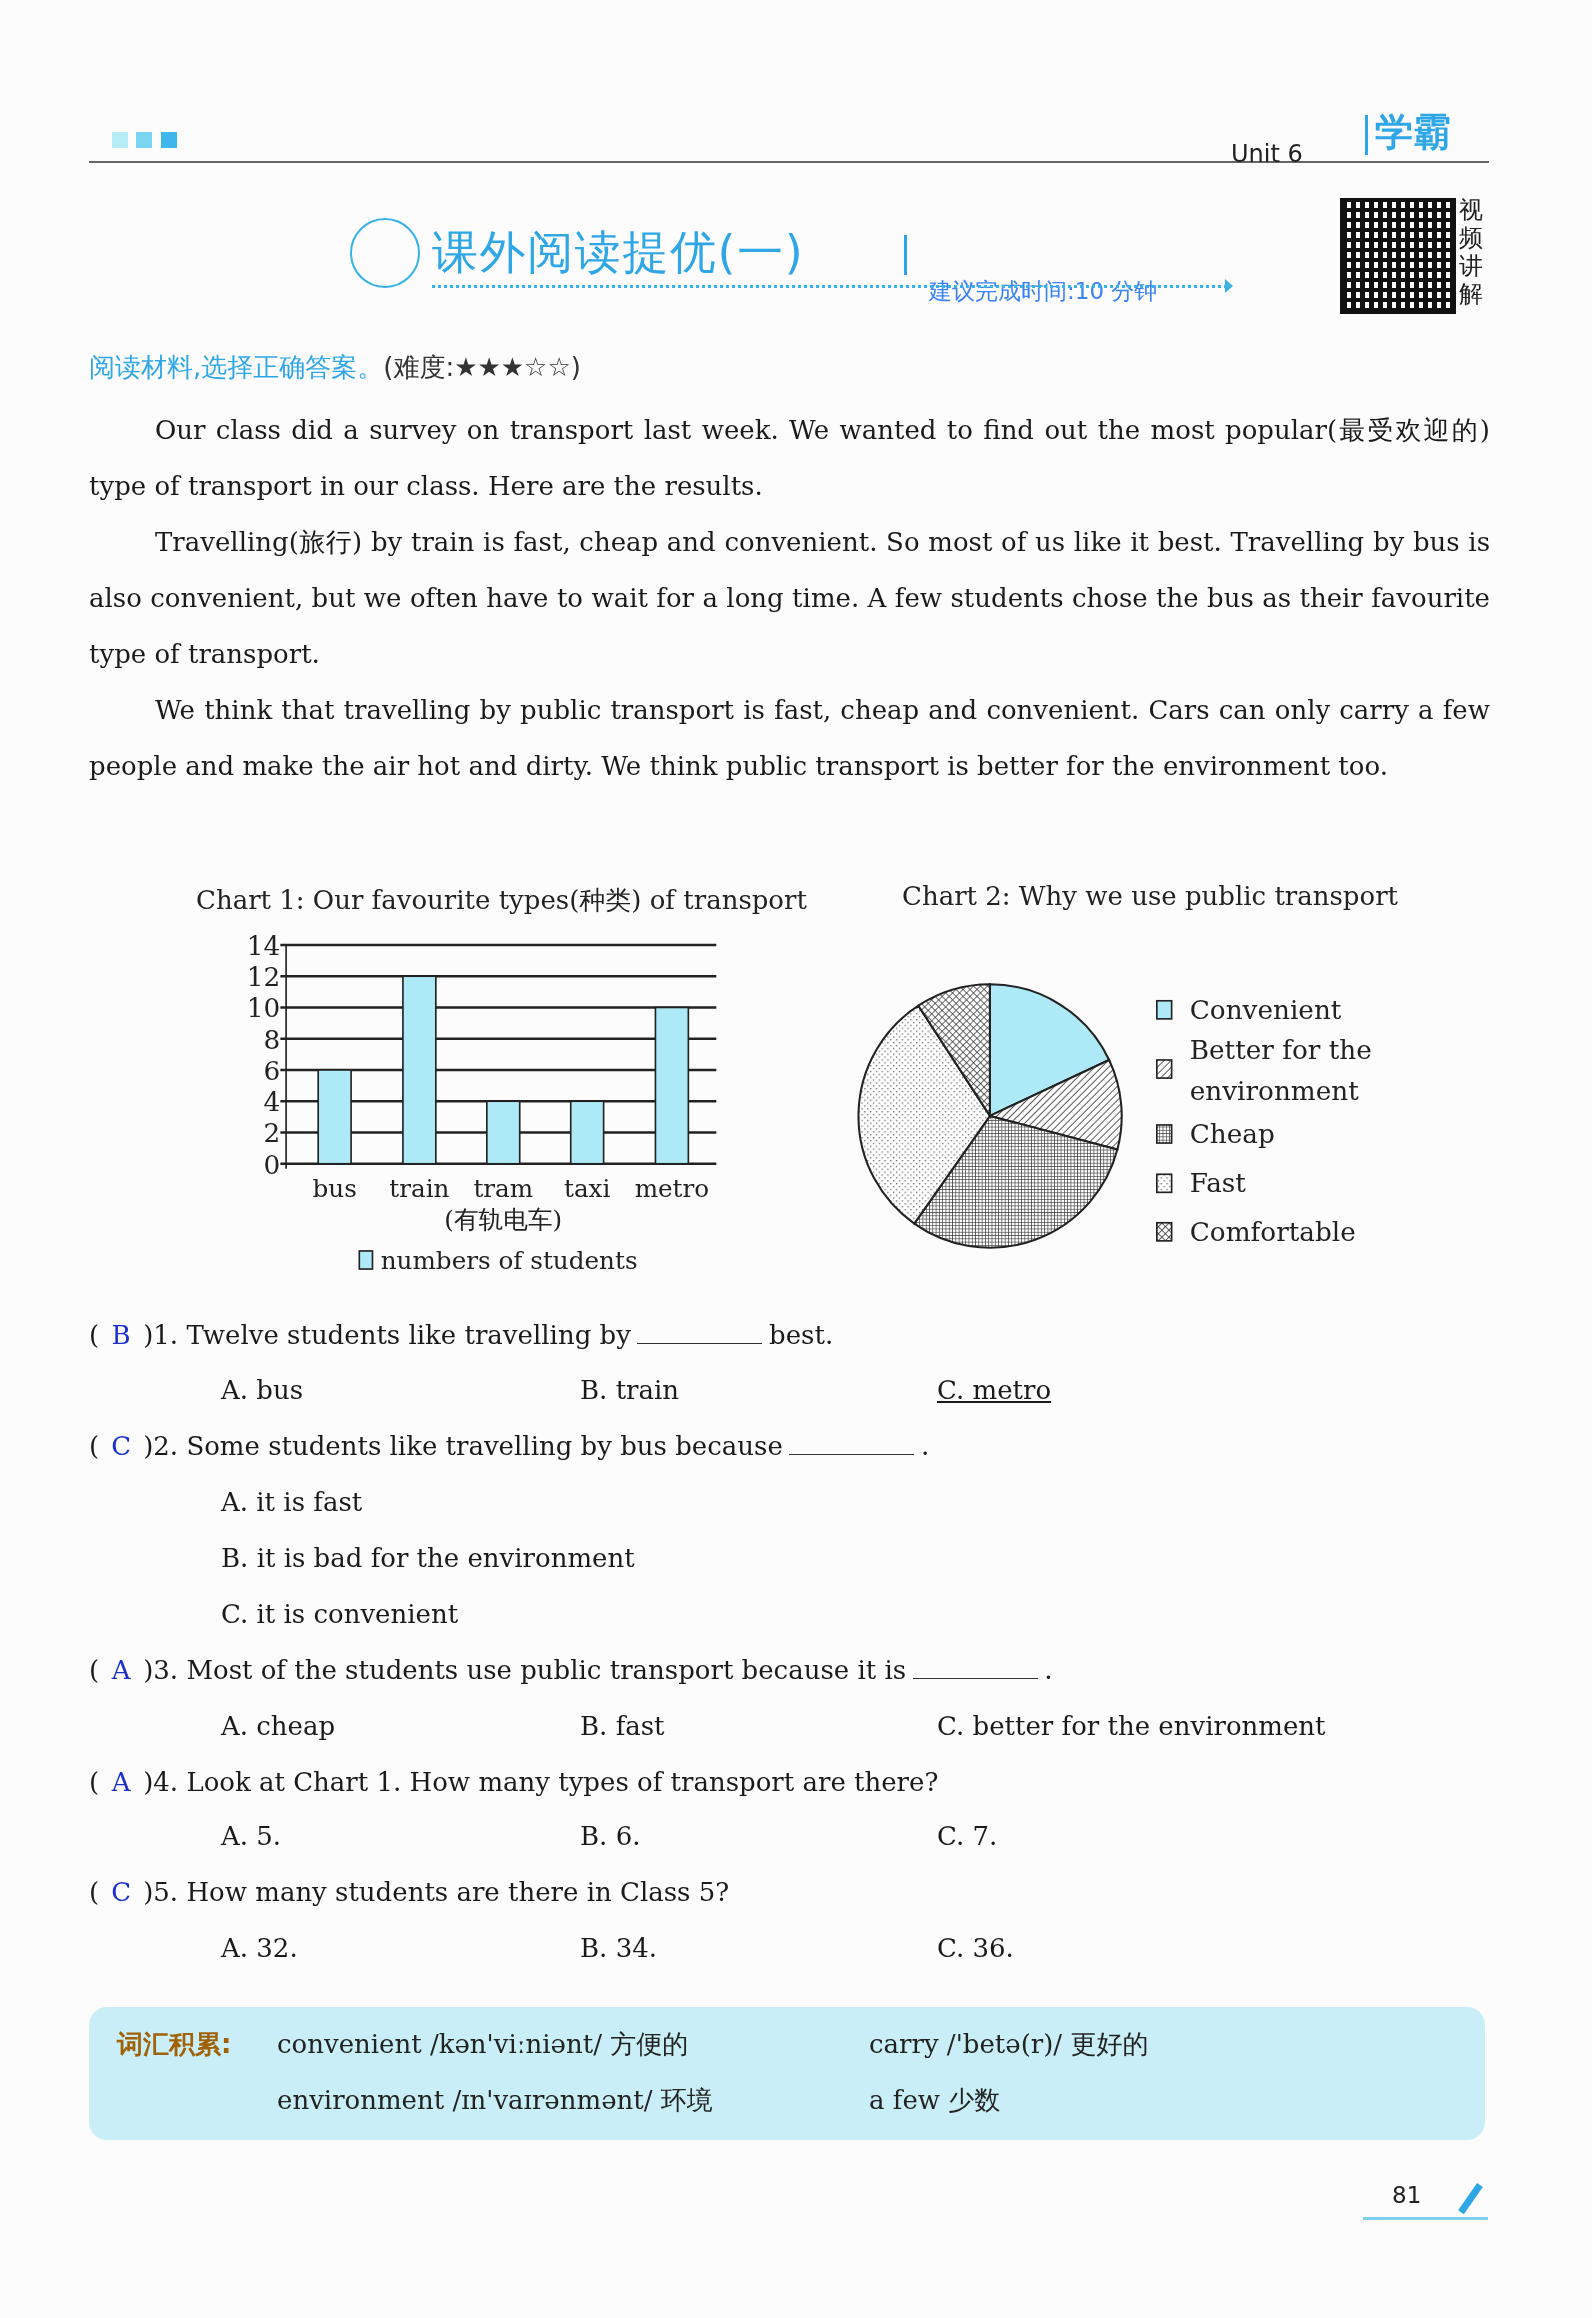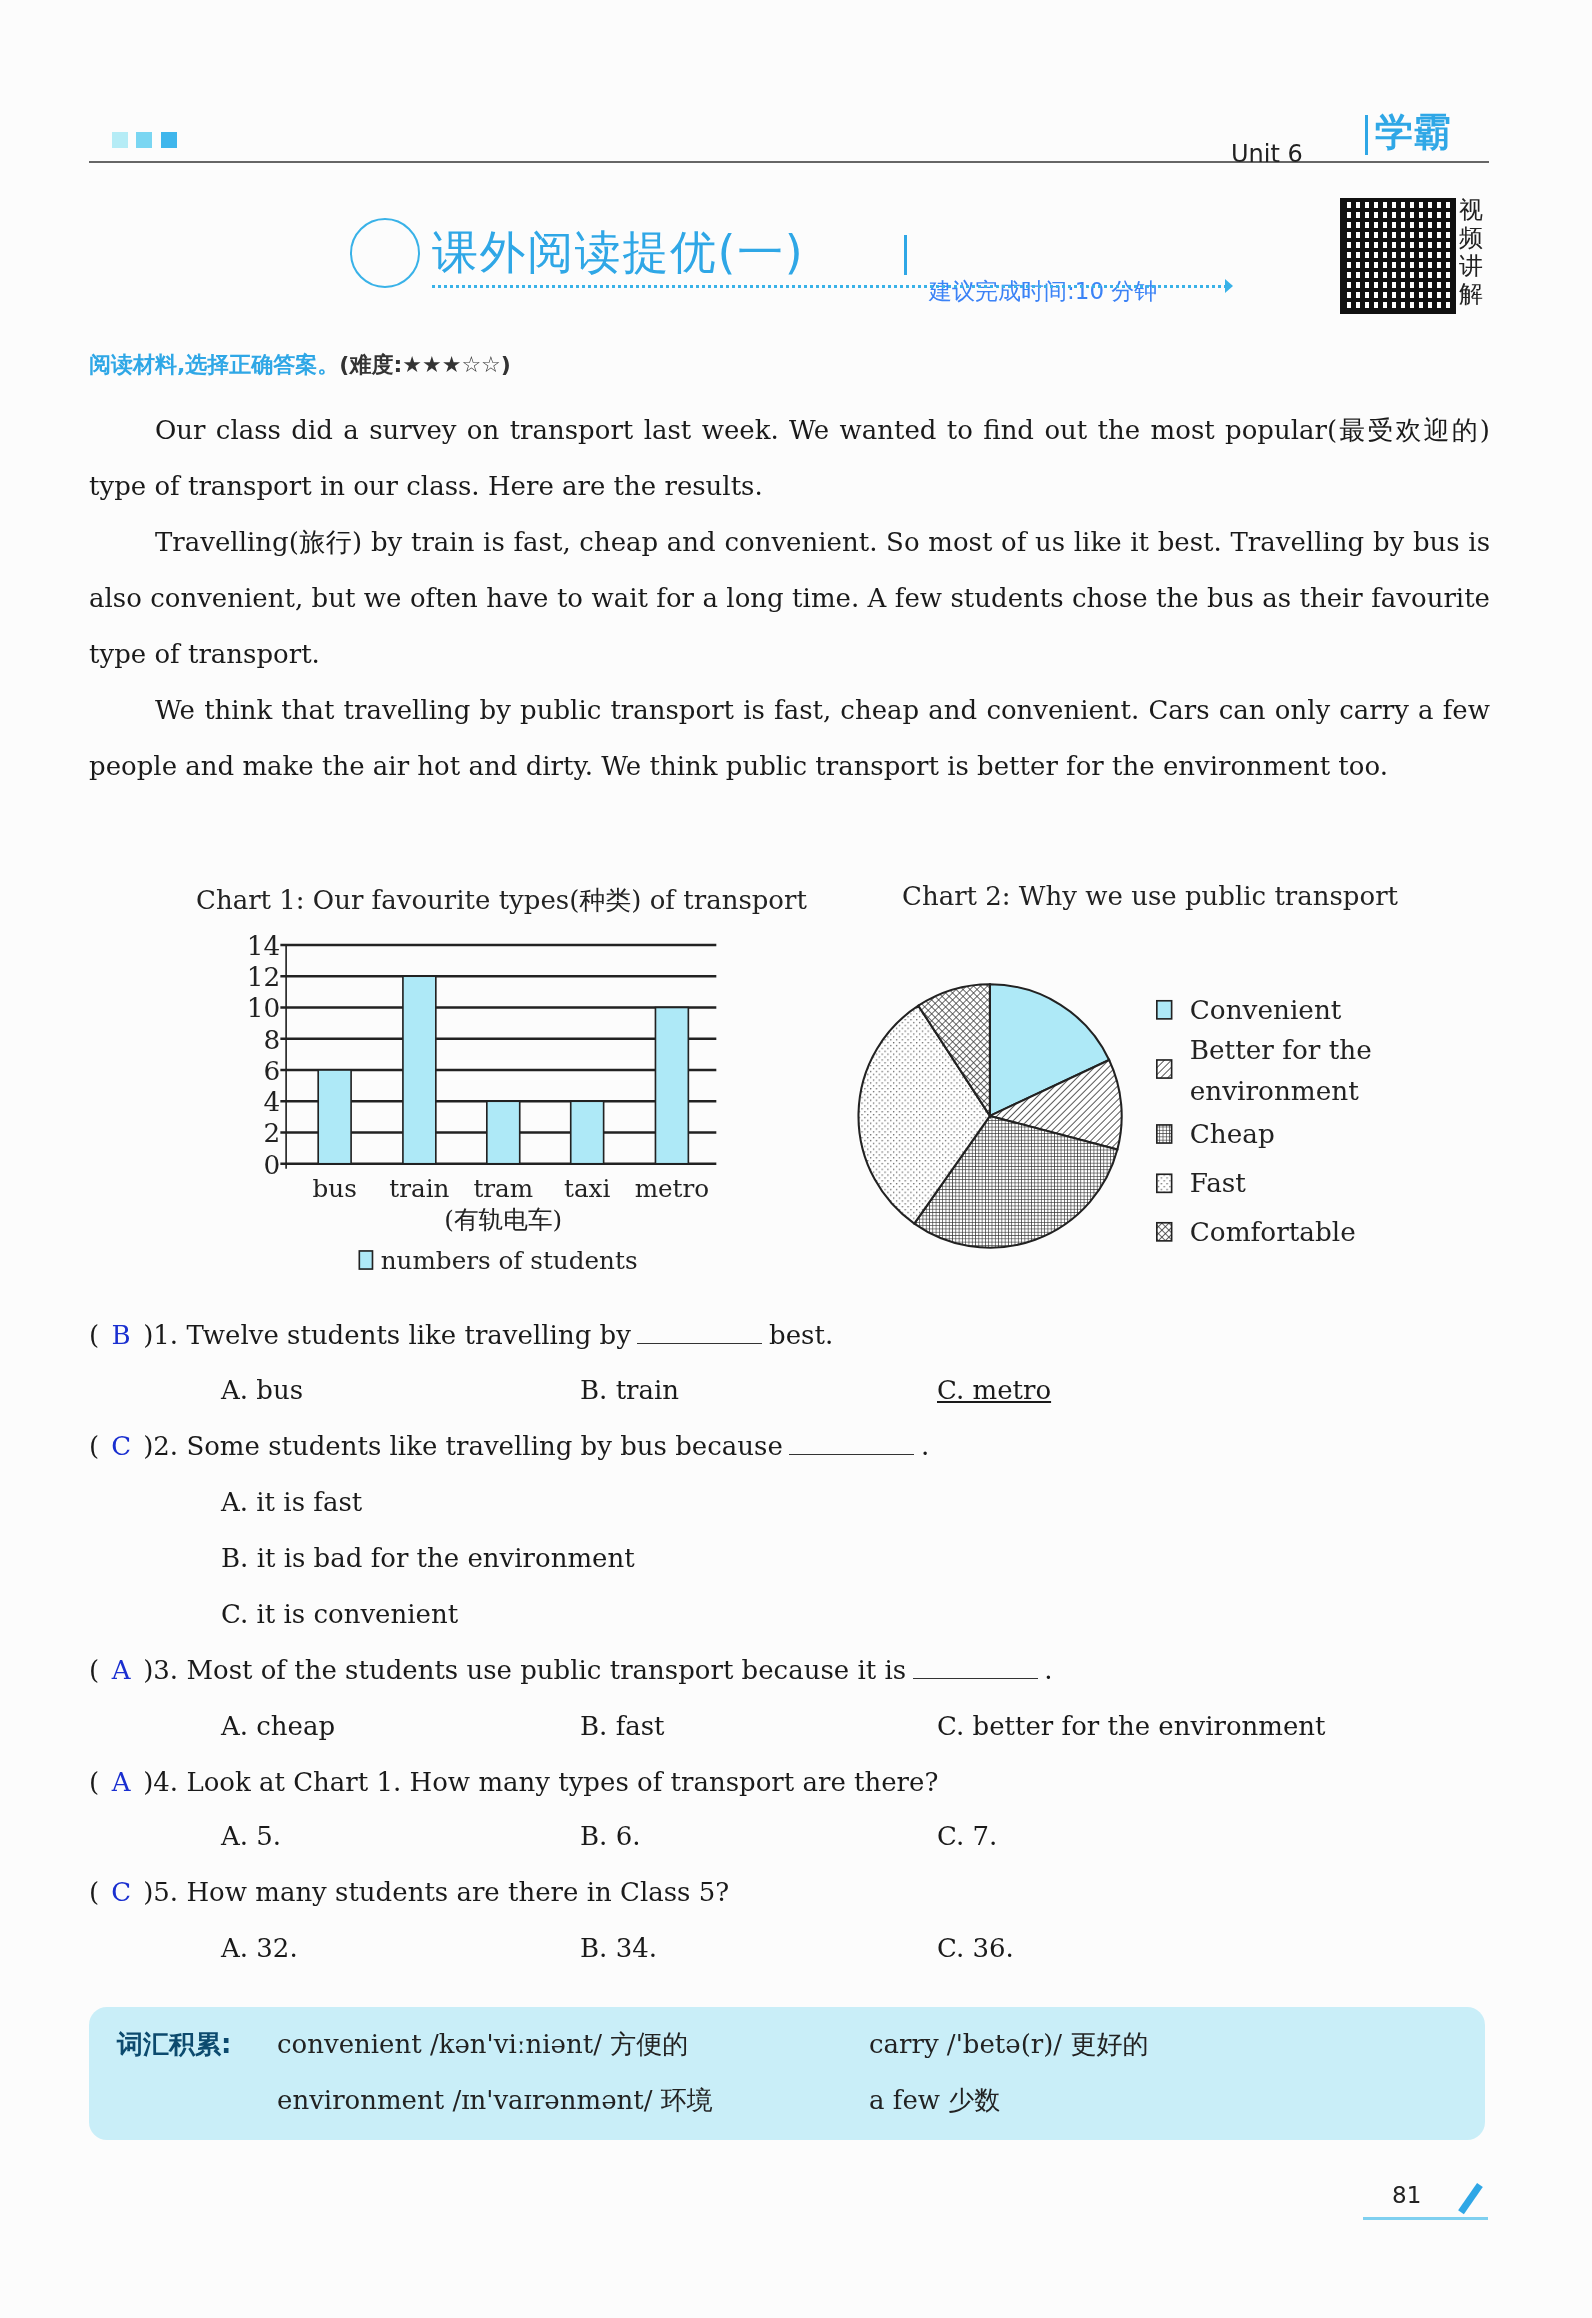--- a/index.html
+++ b/index.html
@@ -19,37 +19,37 @@
   .title { position: absolute; left: 432px; top: 222px; font-family: "DejaVu Sans", sans-serif; font-size: 46px; color: #2fa7e6; letter-spacing: 1.6px; }
   .title-sep { position: absolute; left: 904px; top: 235px; width: 3.3px; height: 40px; background: #2fa7e6; }
   .time-hint { position: absolute; left: 929px; top: 240px; font-family: "DejaVu Sans", sans-serif; font-size: 23px; color: #3b82f6; margin-top: 36px; }
   .dots { position: absolute; left: 432px; top: 285px; width: 795px; border-top: 3.3px dotted #39b2e8; }
   .dots-arrow { position: absolute; left: 1225px; top: 279px; width: 0; height: 0; border-left: 8.2px solid #39b2e8; border-top: 7.4px solid transparent; border-bottom: 7.4px solid transparent; }
   .qr { position: absolute; left: 1340px; top: 198px; width: 112px; height: 112px; background:
       repeating-linear-gradient(90deg, #111 0 5px, transparent 5px 9px),
       repeating-linear-gradient(0deg, #111 0 4.1px, #fff 4.1px 10px); border: 2.5px solid #111; }
   .qr-label { position: absolute; left: 1459px; top: 196px; width: 28px; font-family: "DejaVu Sans", sans-serif; font-size: 24px; line-height: 28px; color: #222; }
   
-  .instr { position: absolute; left: 89px; top: 350px; font-family: "DejaVu Sans", sans-serif; font-size: 22px; font-weight: bold; }
+  .instr { position: absolute; left: 89px; top: 350px; font-family: "DejaVu Sans", sans-serif; font-size: 26px; }
   .instr .blue { color: #2fa7e6; }
   .instr .gray { color: #333; }
   
   .passage { position: absolute; left: 89px; top: 402px; width: 1401px; font-size: 26px; line-height: 56px; text-align: justify; }
   .passage p { margin: 0; text-indent: 66px; }
   
   .chart-title { position: absolute; font-size: 26px; color: #222; }
   svg text { font-family: "DejaVu Serif", "Liberation Serif", serif; }
   
   .q { position: absolute; left: 89px; font-size: 26px; white-space: nowrap; }
   .q .ans { color: #1a2fd0; display: inline-block; width: 44px; text-align: center; }
   .blank { display: inline-block; width: 125px; border-bottom: 1.6px solid #333; height: 3.3px; vertical-align: baseline; margin: 0 6.6px; }
   .opt { position: absolute; font-size: 26px; white-space: nowrap; }
   
   .vocab { position: absolute; left: 89px; top: 2007px; width: 1396px; height: 133px; background: #c9eef8; border-radius: 18px; }
-  .vocab-label { position: absolute; left: 117px; top: 2027px; font-family: "DejaVu Sans", sans-serif; font-weight: bold; font-size: 26px; color: #0c4a6e; }
+  .vocab-label { position: absolute; left: 117px; top: 2027px; font-family: "DejaVu Sans", sans-serif; font-weight: bold; font-size: 26px; color: #a16207; }
   .vocab-item { position: absolute; font-size: 26px; white-space: nowrap; color: #222; }
   .page-num { position: absolute; left: 1392px; top: 2182px; font-family: "DejaVu Sans", sans-serif; font-size: 23px; color: #222; }
   .page-line { position: absolute; left: 1363px; top: 2217px; width: 125px; height: 2.5px; background: #7fd0f0; }
   .pencil { position: absolute; left: 1467px; top: 2182px; width: 6.6px; height: 33px; background: #2fa7e6; transform: rotate(35deg); }
 </style>
 </head>
 <body>
 
 <div class="hdr-sq" style="left:112px;background:#b5ecf6;"></div>
 <div class="hdr-sq" style="left:136px;background:#7ad6f2;"></div>

